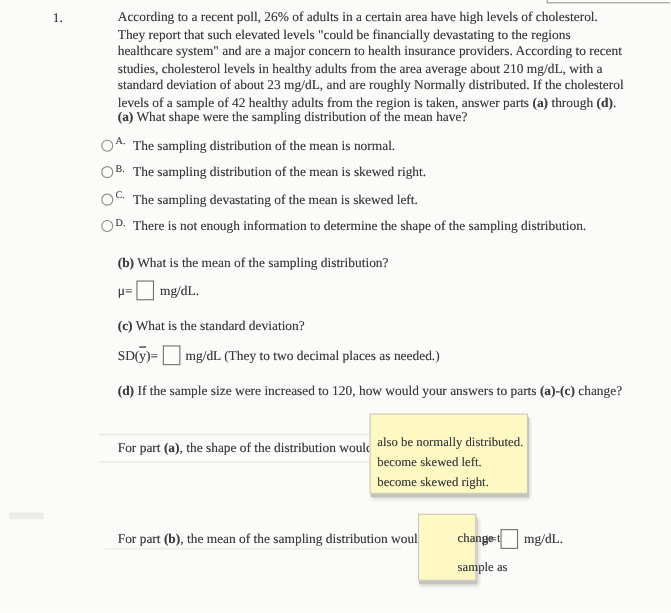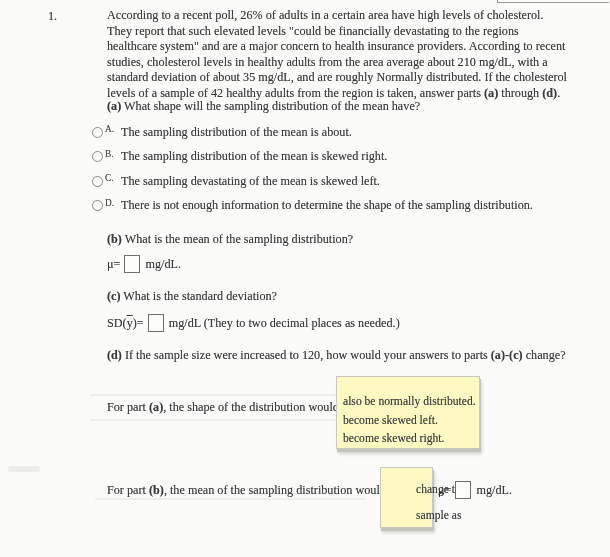--- a/index.html
+++ b/index.html
@@ -70,34 +70,34 @@
   <div class="abs streak2"></div>
   <div class="abs streak3"></div>
 
   <div class="abs qnum">1.</div>
 
   <div class="abs intro">
     <div>According to a recent poll, 26% of adults in a certain area have high levels of cholesterol.</div>
     <div>They report that such elevated levels "could be financially devastating to the regions</div>
     <div>healthcare system" and are a major concern to health insurance providers. According to recent</div>
     <div>studies, cholesterol levels in healthy adults from the area average about 210 mg/dL, with a</div>
-    <div>standard deviation of about 35 mg/dL, and are roughly Normally distributed. If the cholesterol</div>
+    <div>standard deviation of about 23 mg/dL, and are roughly Normally distributed. If the cholesterol</div>
     <div><span>levels of a sample of 42 healthy adults from the region is taken, answer parts </span><b>(a)</b><span> through </span><b>(d)</b><span>.</span></div>
   </div>
 
   <div class="abs q-line" style="left:107px;top:99px;">
     <span class="q-label">(a)</span>
-    <span>What shape will the sampling distribution of the mean have?</span>
+    <span>What shape were the sampling distribution of the mean have?</span>
   </div>
 
   <div class="abs options">
     <div class="opt">
       <span class="radio"></span>
       <span class="opt-letter">A.</span>
-      <span class="opt-text">The sampling distribution of the mean is about.</span>
+      <span class="opt-text">The sampling distribution of the mean is normal.</span>
     </div>
     <div class="opt">
       <span class="radio"></span>
       <span class="opt-letter">B.</span>
       <span class="opt-text">The sampling distribution of the mean is skewed right.</span>
     </div>
     <div class="opt">
       <span class="radio"></span>
       <span class="opt-letter">C.</span>
       <span class="opt-text">The sampling devastating of the mean is skewed left.</span>

